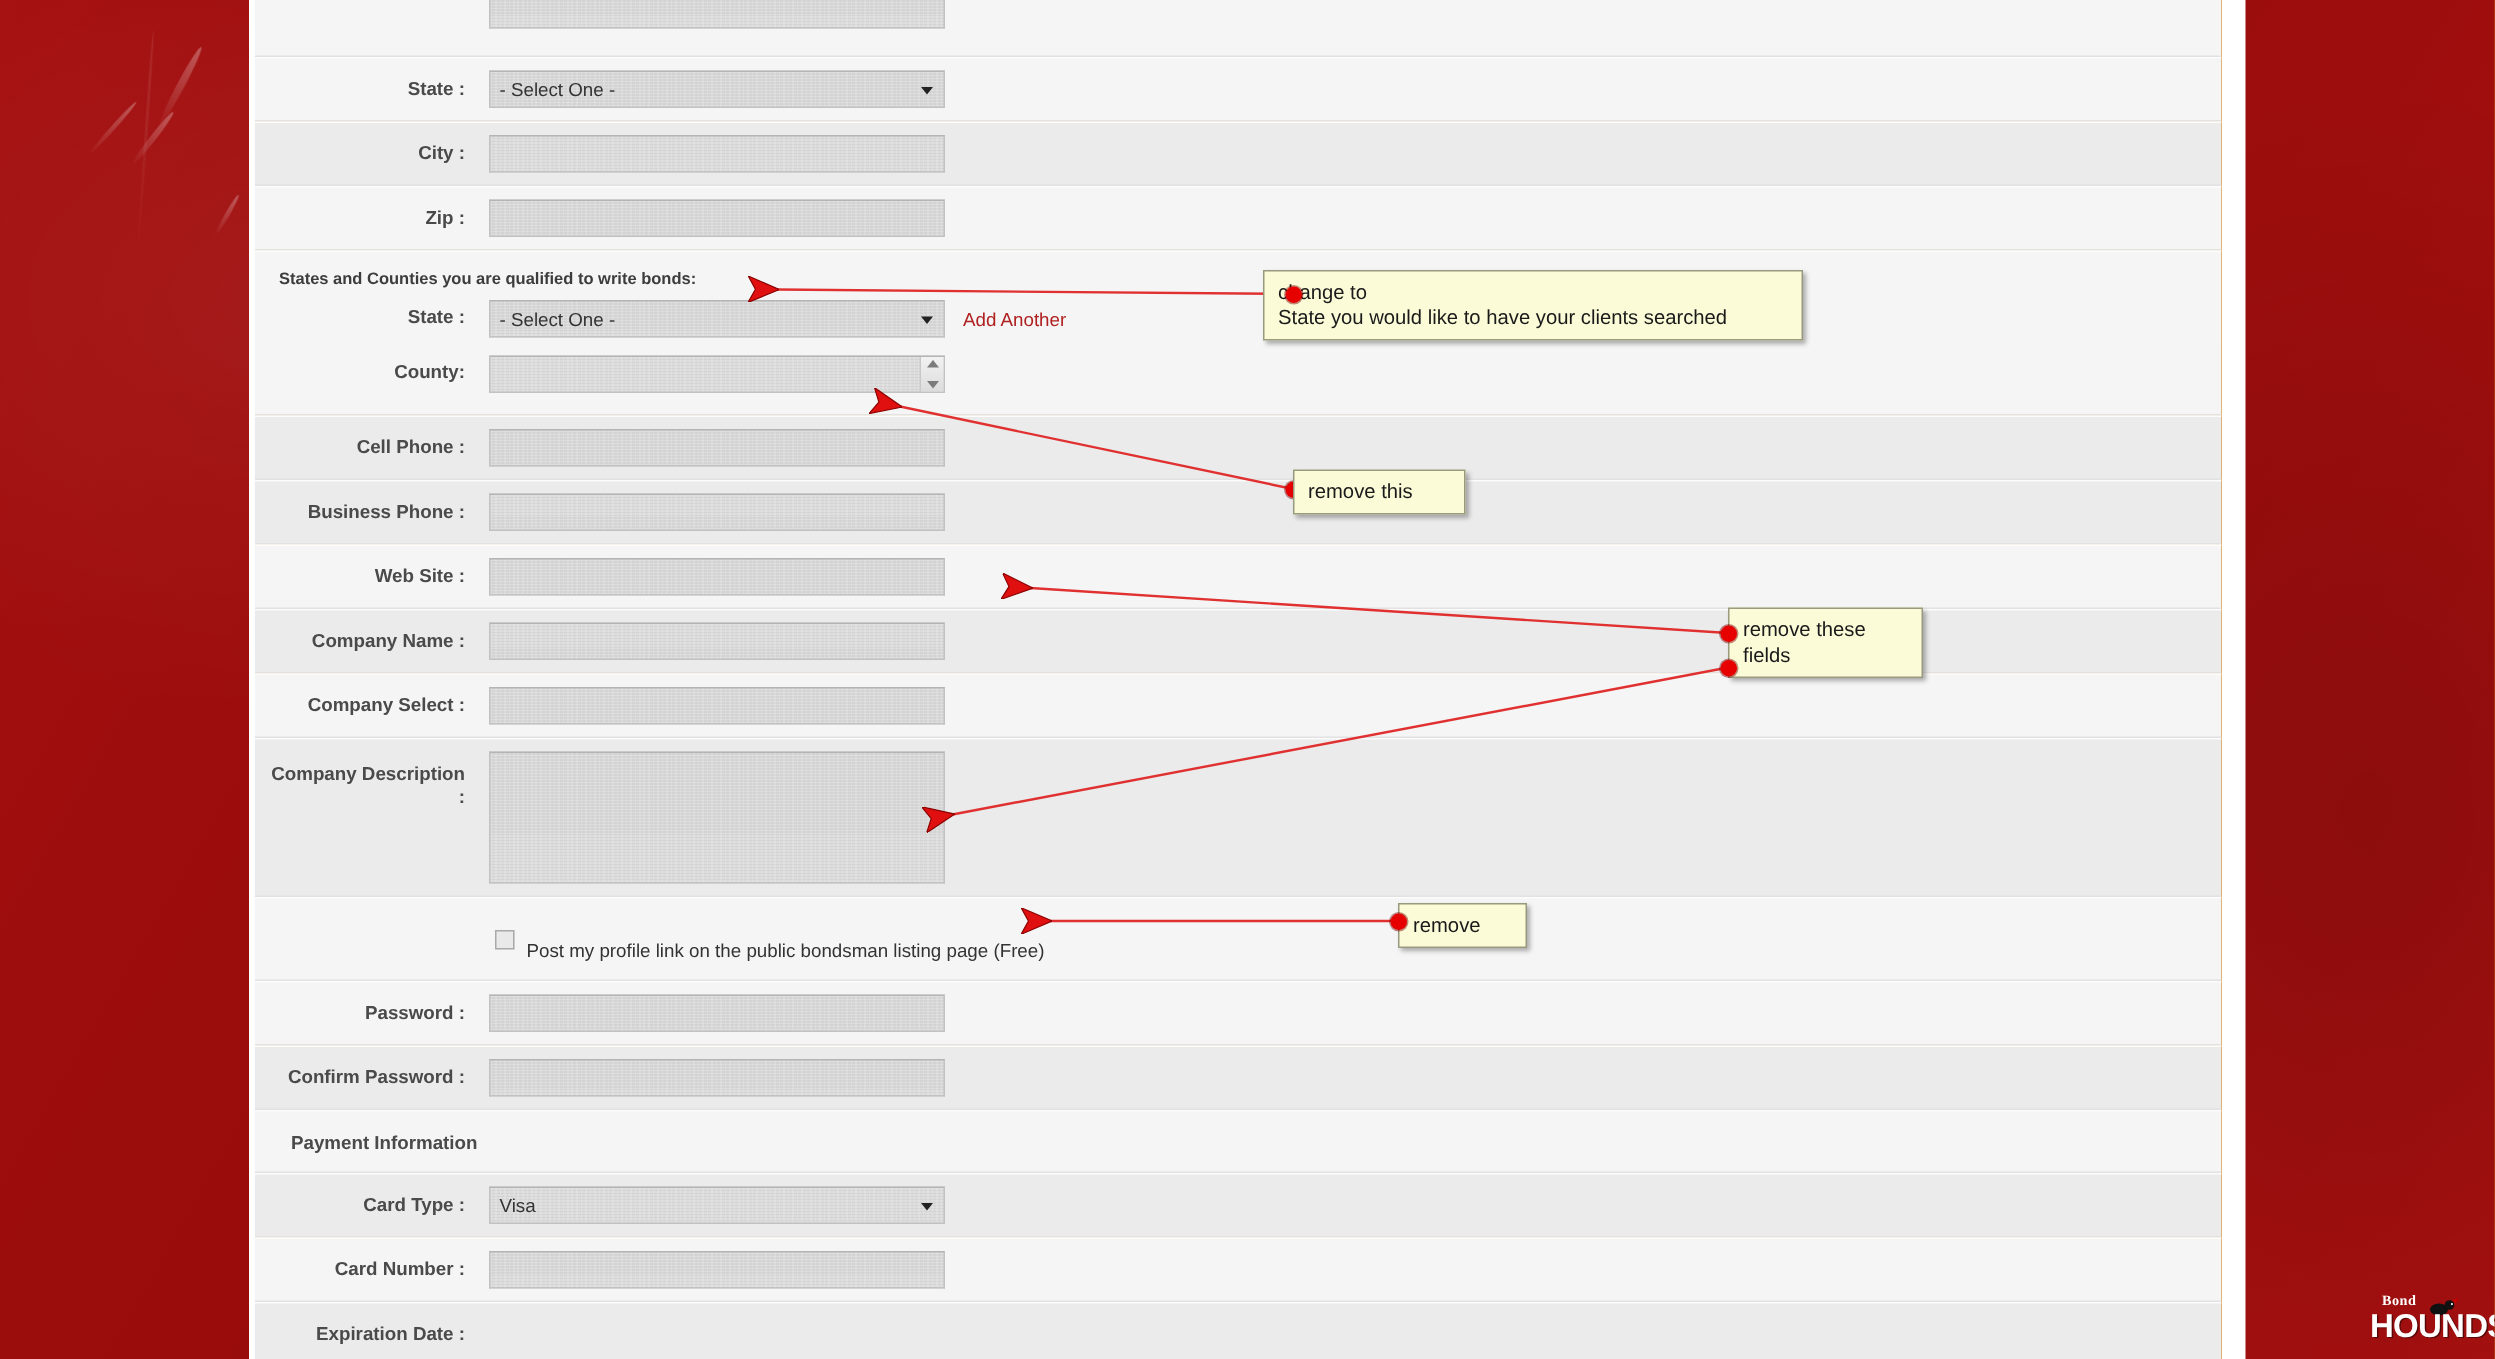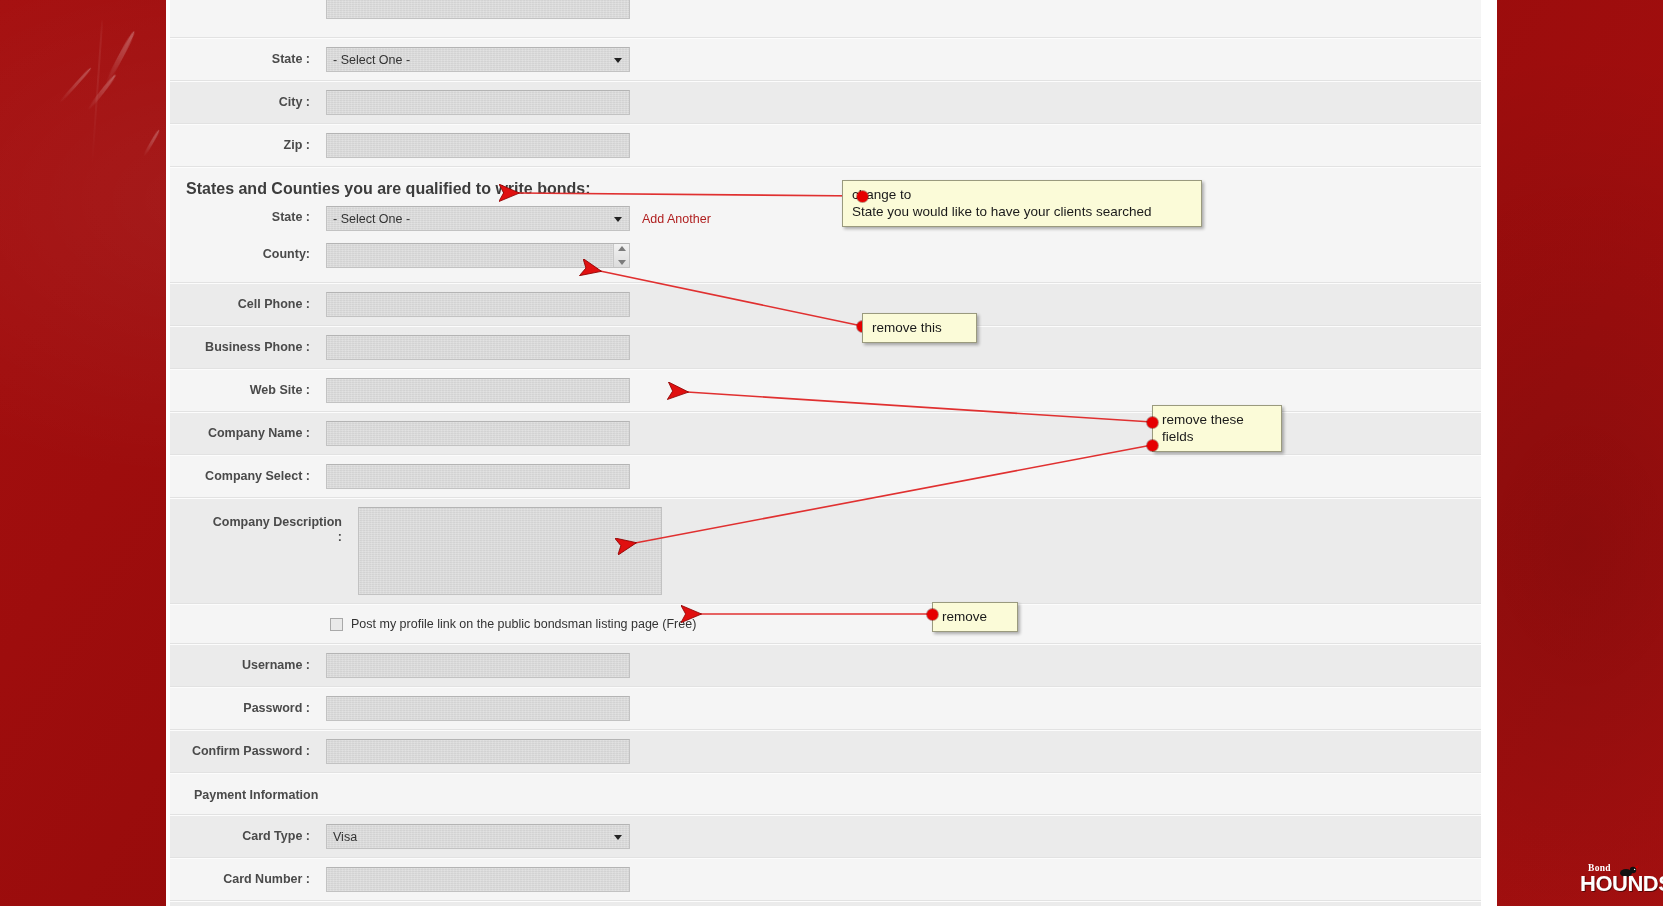--- a/index.html
+++ b/index.html
@@ -136,25 +136,25 @@
   }
 
   .chk-row { padding: 12px 0 12px 160px; display: flex; align-items: center; }
   .chk {
     width: 13px; height: 13px;
     background: #e9e9e9;
     border: 1px solid #a9a9a9;
     margin-right: 8px;
     flex: 0 0 13px;
   }
-  .chk-lbl { font-size: 12.5px; color: #333; }
+  .chk-lbl { font-size: 12.5px; color: #333; margin-top: 16px; }
 
   .note-hd {
     padding: 12px 0 6px 16px;
-    font-size: 16px;
+    font-size: 11px;
     font-weight: bold;
     color: #3c3c3c;
   }
 
   
   #anno {
     position: absolute; left: 0; top: 0;
     width: 1663px; height: 906px;
     pointer-events: none;
   }
@@ -308,43 +308,37 @@
       </div>
   </div>
 
   <div class="row">
     <div class="lbl">Company Select :</div>
     <div class="fld">
         <div class="inp"></div>
       </div>
   </div>
 
-  <div class="row alt" style="min-height:104px;padding-left:32px;">
+  <div class="row alt" style="min-height:104px;">
     <div class="lbl tall">
       <span>Company Description</span><br>
       <span>:</span>
     </div>
     <div class="fld">
       <div class="inp textarea"></div>
     </div>
   </div>
 
   <div class="row" style="min-height:40px;">
     <div class="chk-row">
       <div class="chk"></div>
       <span class="chk-lbl">Post my profile link on the public bondsman listing page (Free)</span>
     </div>
   </div>
 
-  <div class="row alt">
-    <div class="lbl">Username :</div>
-    <div class="fld">
-        <div class="inp"></div>
-      </div>
-  </div>
 
   <div class="row">
     <div class="lbl">Password :</div>
     <div class="fld">
         <div class="inp"></div>
       </div>
   </div>
 
   <div class="row alt">
     <div class="lbl">Confirm Password :</div>

